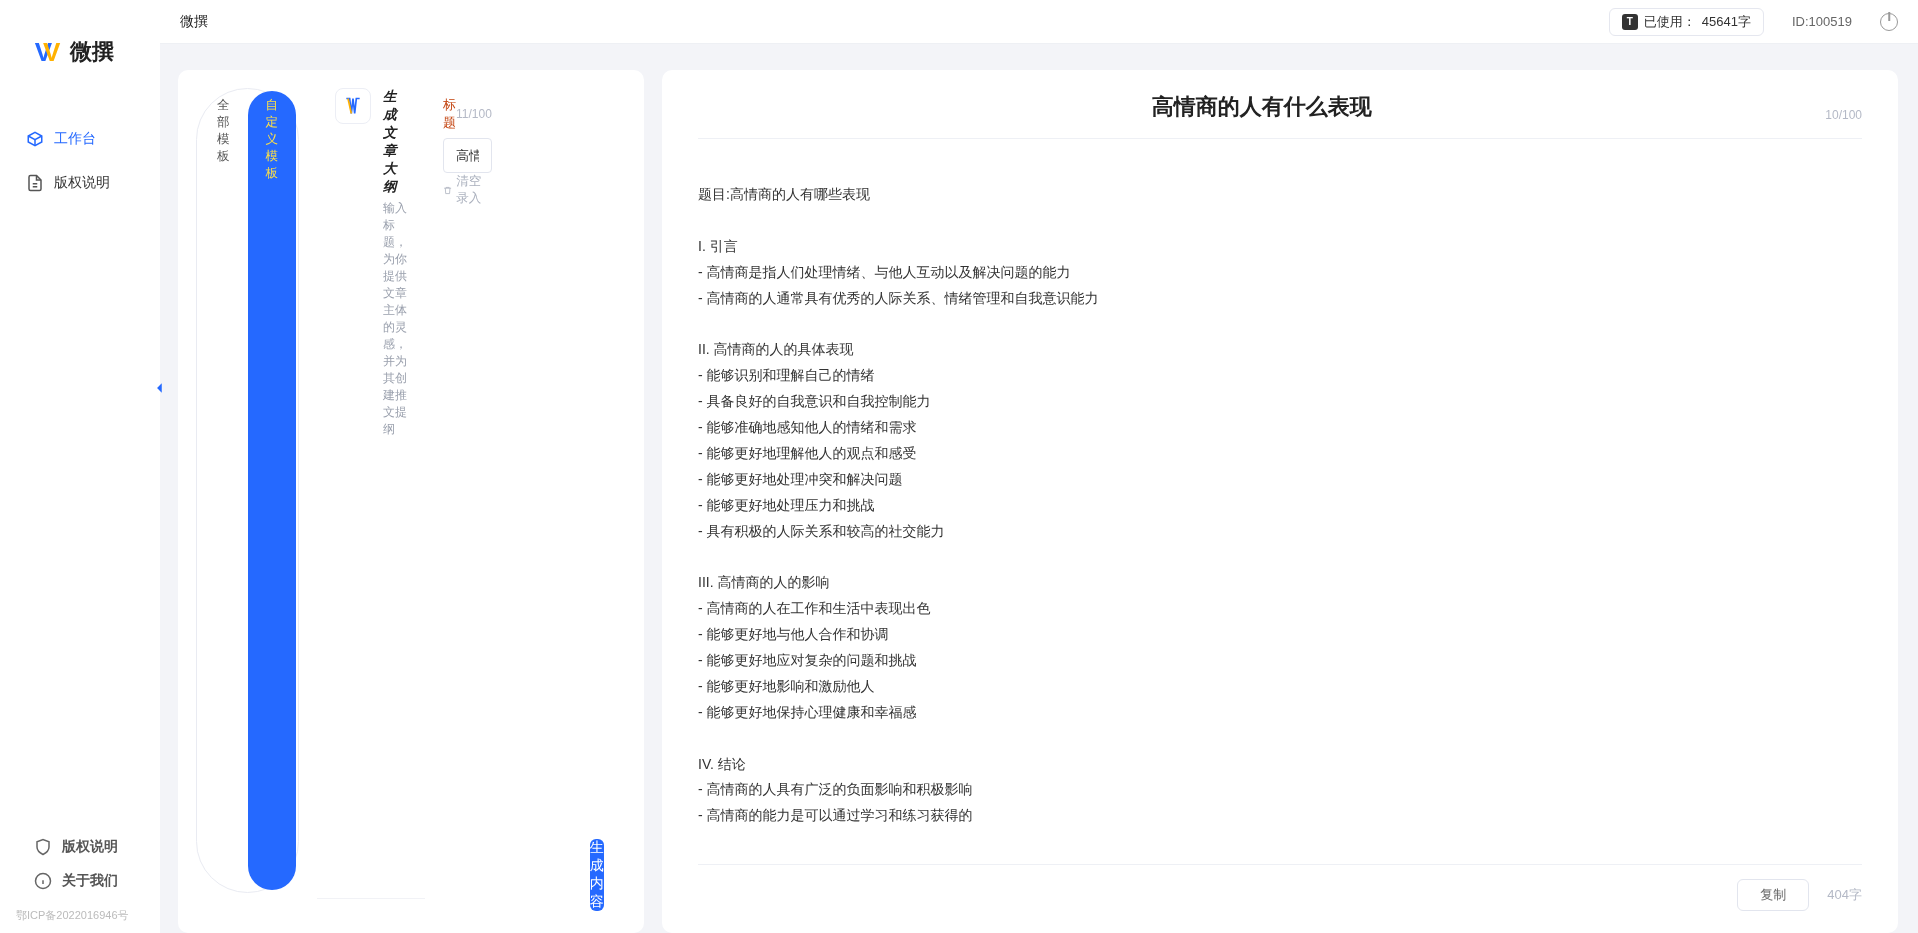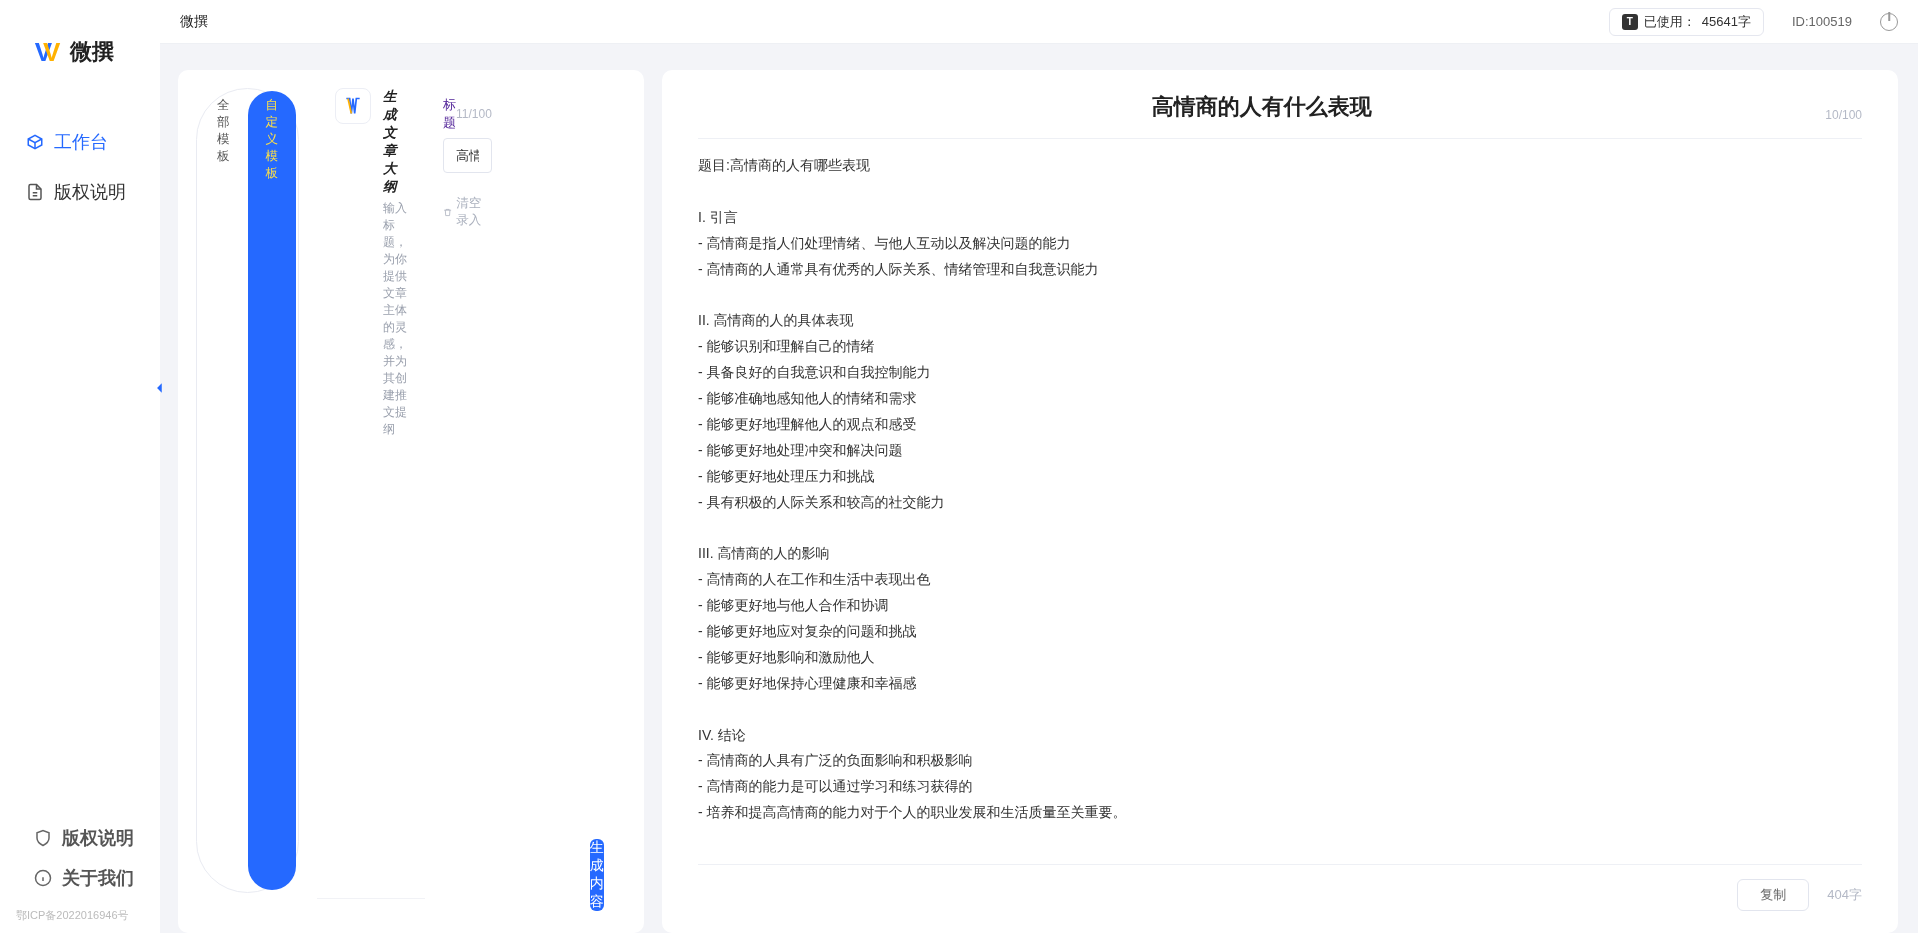--- a/index.html
+++ b/index.html
@@ -6,21 +6,21 @@
     body { background:#f3f4f8; width:1918px; height:933px; overflow:hidden; }
 
     
     .sidebar { position:fixed; left:0; top:0; width:160px; height:100%; background:#fff; display:flex; flex-direction:column; }
     .logo { display:flex; align-items:center; gap:8px; padding:36px 0 0 30px; margin-bottom:54px;}
     .logo-mark { width:32px; height:32px; display:flex; align-items:center; justify-content:center; font-size:26px; font-weight:900; letter-spacing:-3px;}
     .logo-mark span:nth-child(1){ color:#2569ff;}
     .logo-mark span:nth-child(2){ color:#ffb100; margin-left:-6px;}
     .logo-text{ font-size:22px; font-weight:700; color:#222;}
     .nav { display:flex; flex-direction:column; gap:10px; padding:0 16px;}
-    .nav-item{ display:flex; align-items:center; gap:10px; padding:8px 10px; border-radius:6px; cursor:pointer; color:#333; font-size:18px;}
+    .nav-item{ display:flex; align-items:center; gap:10px; padding:8px 10px; border-radius:6px; cursor:pointer; color:#333; font-size:14px;}
     .nav-item.active{ color:#2569ff;}
     .nav-icon{ width:18px; height:18px; display:inline-flex; align-items:center; justify-content:center;}
     .sidebar-bottom{ margin-top:auto; padding:0 16px 4px 24px;font-weight:bold;}
     .sidebar-bottom .nav-item{ color:#555; }
     .icp{ font-size:11px; color:#bbb; padding:6px 0 10px 16px;}
 
     
     .collapse{ position:fixed; left:150px; top:378px; width:20px; height:20px; color:#2569ff; display:flex; align-items:center; justify-content:center; cursor:pointer; }
     .collapse svg{ display:block;}
 
@@ -40,27 +40,27 @@
     .left-panel{ width:466px; background:#fff; border-radius:10px; display:flex; flex-direction:row; padding:18px 0 22px 0; }
     .tabs{ display:flex; gap:0; border:1px solid #e9ebf2; border-radius:999px; padding:2px; margin:0 18px 18px 18px; width:fit-content;}
     .tab{ padding:6px 18px; font-size:12.5px; border-radius:999px; cursor:pointer; color:#555;}
     .tab.active{ background:#2569ff; color:#fde047;}
     .template-card{ display:flex; align-items:flex-start; gap:12px; padding:0 18px 14px 18px; border-bottom:1px solid #f1f2f6; margin-bottom:12px;}
     .tpl-icon{ width:36px; height:36px; border-radius:8px; border:1px solid #eceef5; display:flex;align-items:center;justify-content:center; flex-shrink:0;}
     .tpl-title{ font-size:13.5px; font-weight:600; color:#222; margin-bottom:4px;font-style:italic;}
     .tpl-desc{ font-size:12px; color:#9aa0ad; }
     .form-block{ padding:0 18px; }
     .label-row{ display:flex; align-items:center; justify-content:space-between; margin-top:8px; margin-bottom:6px;}
-    .lbl{ font-size:13px; color:#4c1d95;}
+    .lbl{ font-size:13px; color:#c2410c;}
     .counter{ font-size:12px; color:#b4b9c6;}
     .title-input{ width:100%; border:1px solid #e2e5ee; border-radius:4px; padding:9px 12px; font-size:13px; color:#333; outline:none;}
-    .clear-row{ display:flex; align-items:center; justify-content:center; gap:4px; color:#aab0bd; font-size:12.5px; margin-top:22px; cursor:pointer;}
+    .clear-row{ display:flex; align-items:center; justify-content:center; gap:4px; color:#aab0bd; font-size:12.5px; cursor:pointer;}
     .gen-btn{ margin:0 80px; margin-top:auto; background:#2569ff; color:#fff; border:none; border-radius:6px; font-size:14px; padding:0 0; cursor:pointer;}
 
-    .right-panel{ flex:1; background:#fff; border-radius:10px; display:flex; flex-direction:column; padding:22px 36px 22px 36px;}
+    .right-panel{ flex:1; background:#fff; border-radius:10px; display:flex; flex-direction:column; padding:22px 36px 22px 36px;gap:29px;}
     .right-title-row{ display:flex; align-items:flex-end; border-bottom:1px solid #eef0f5; padding-bottom:16px; margin-bottom:14px;}
     .right-title{ flex:1; text-align:center; font-family:"Songti SC","SimSun",serif; font-size:22px; font-weight:600; color:#222;}
     .right-count{ font-size:12px; color:#b4b9c6;}
     .article{ font-size:14px; line-height:1.85; color:#333; white-space:pre-line; flex:1; overflow-y:auto;}
     .right-bottom{ display:flex; align-items:center; justify-content:flex-end; gap:18px; border-top:1px solid #eef0f5; padding-top:14px; margin-top:6px;}
     .copy-btn{ border:1px solid #e2e5ee; background:#fff; color:#666; font-size:13px; border-radius:6px; padding:6px 22px; cursor:pointer;}
     .word-count{ font-size:13px; color:#b4b9c6;}
   </style>
 </head>
 <body>

